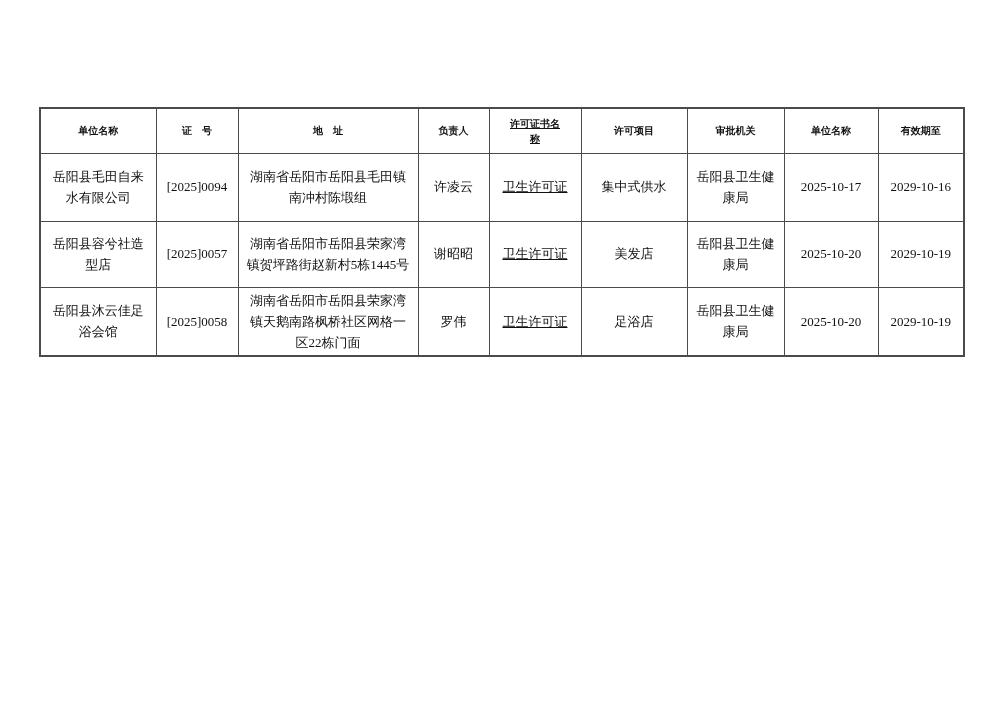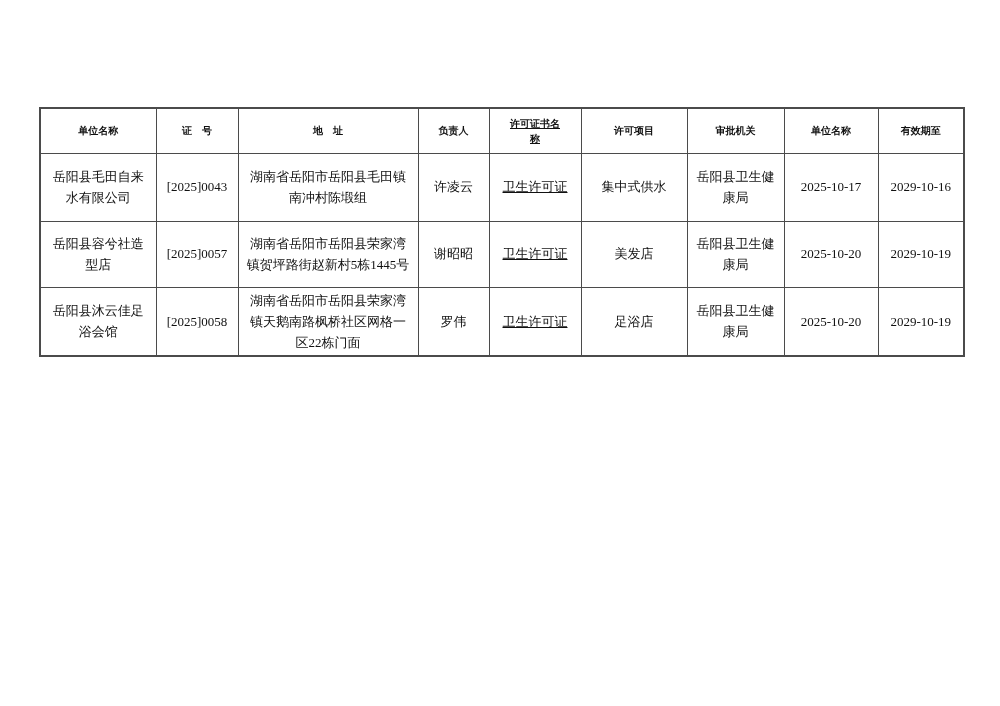--- a/index.html
+++ b/index.html
@@ -84,21 +84,21 @@
         <th class="c-licname">许可证书名称</th>
         <th>许可项目</th>
         <th class="c-auth">审批机关</th>
         <th class="c-date">单位名称</th>
         <th class="c-date">有效期至</th>
       </tr>
     </thead>
     <tbody>
       <tr class="rh-1">
         <td class="c-unit">岳阳县毛田自来水有限公司</td>
-        <td>[2025]0043</td>
+        <td>[2025]0094</td>
         <td class="c-addr">湖南省岳阳市岳阳县毛田镇南冲村陈塅组</td>
         <td class="c-person">许凌云</td>
         <td class="c-licname">卫生许可证</td>
         <td>集中式供水</td>
         <td class="c-auth">岳阳县卫生健康局</td>
         <td class="c-date">2025-10-17</td>
         <td class="c-date">2029-10-16</td>
       </tr>
       <tr class="rh-4">
         <td class="c-unit">岳阳县容兮社造型店</td>

